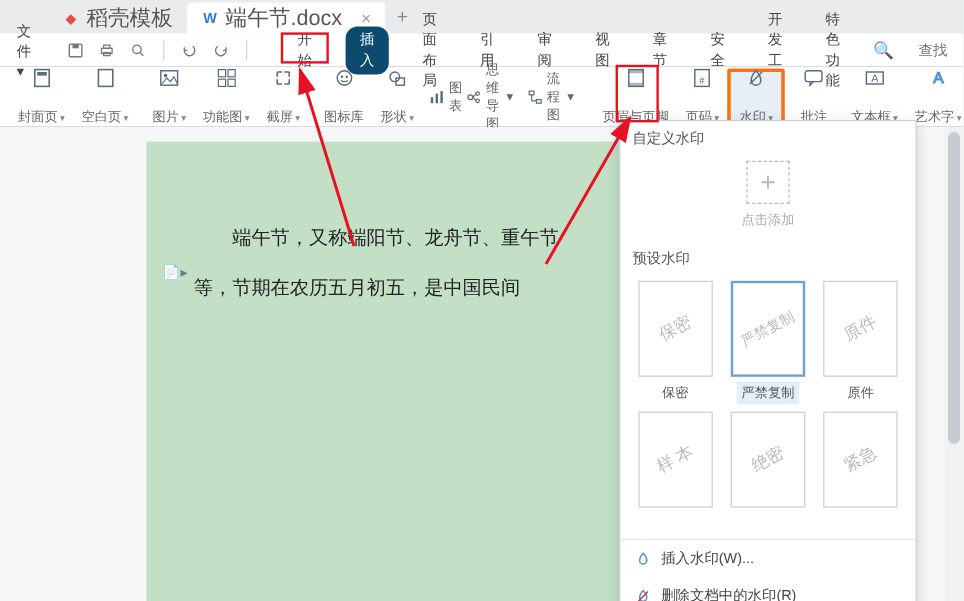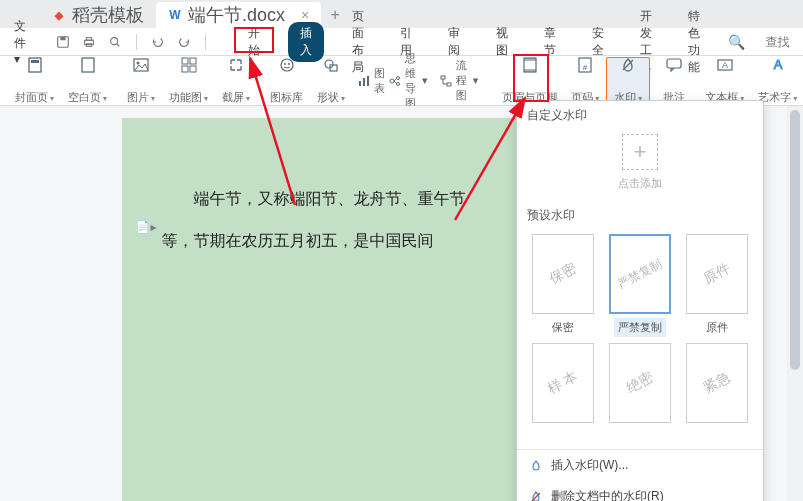--- a/index.html
+++ b/index.html
@@ -252,21 +252,21 @@
     </div>
   <div class="rgrp">
       <span class="gi">
         <svg width="18" height="18">
           <rect x="3" y="2" width="12" height="14" fill="none" stroke="#5a6b7b" stroke-width="1.2"></rect>
           <text x="9" y="14" font-size="8" text-anchor="middle" fill="#5a6b7b">#</text>
         </svg>
       </span>
       <span class="gl"><span>页码</span><span class="dd">▾</span></span>
     </div>
-  <div class="rgrp" style="background:#e8eef5;border:1px solid #f97316;border-radius:2px;">
+  <div class="rgrp" style="background:#e8eef5;border:3px solid #f97316;border-radius:2px;">
     <span class="gi">
         <svg width="18" height="18">
           <path d="M9 3 C6 6 5 9 5 11 A4 4 0 0 0 13 11 C13 9 12 6 9 3 Z" fill="none" stroke="#5a6b7b" stroke-width="1.3"></path>
           <line x1="4" y1="14" x2="14" y2="4" stroke="#5a6b7b" stroke-width="1.2"></line>
         </svg>
       </span>
     <span class="gl"><span>水印</span><span class="dd">▾</span></span>
   </div>
   <div class="sep2"></div>
   <div class="rgrp">

